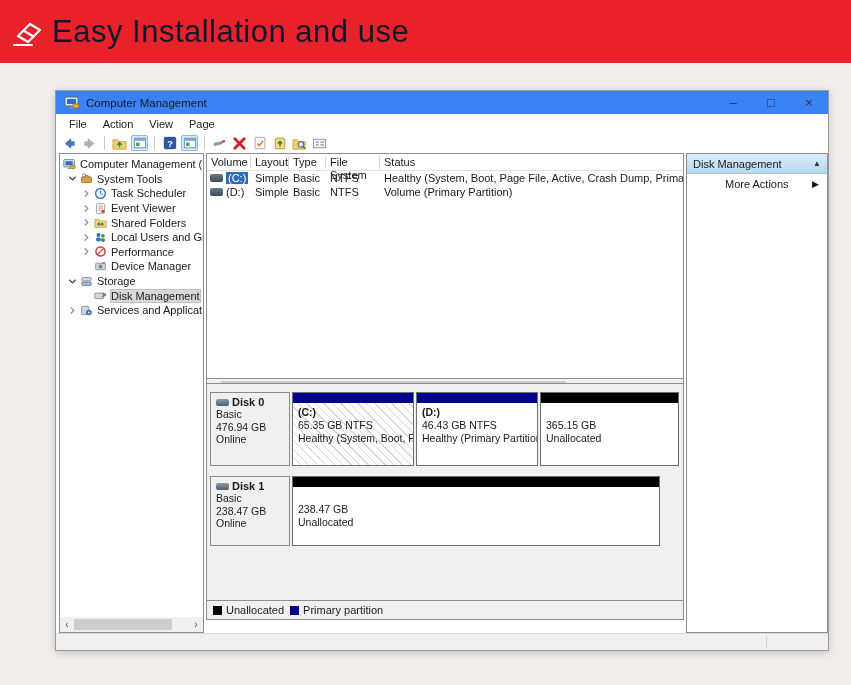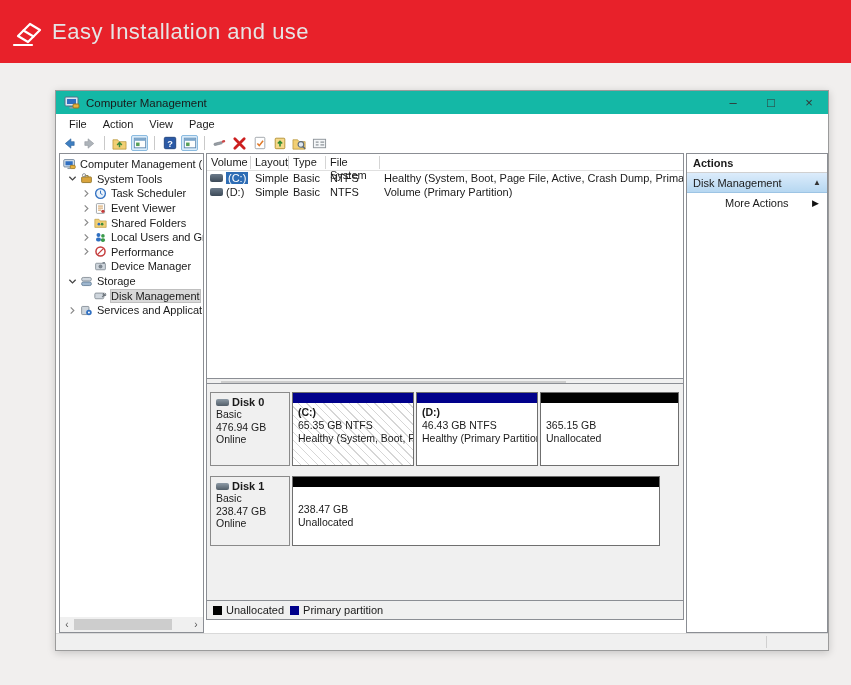--- a/index.html
+++ b/index.html
@@ -3,26 +3,26 @@
 <meta charset="utf-8">
 <style>
   * { margin:0; padding:0; box-sizing:border-box; }
   html,body { width:851px; height:685px; }
   body { font-family:"Liberation Sans", sans-serif; background:#f1efee; position:relative; overflow:hidden; }
 
   
   .banner { position:absolute; left:0; top:0; width:851px; height:63px; background:#e8212a;
             display:flex; align-items:center; padding-left:10px; }
   .banner-icon { width:36px; height:36px; margin-right:6px; }
-  .banner-title { color:#e5e5e5; font-size:22px; letter-spacing:.5px; }
+  .banner-title { color:#0f172a; font-size:31px; letter-spacing:.5px; }
 
   
   .win { position:absolute; left:55px; top:90px; width:774px; height:561px; background:#fff;
          border:1px solid #9b9b9b; box-shadow:0 2px 8px rgba(0,0,0,.18); font-size:11px; color:#1a1a1a; }
-  .titlebar { position:absolute; left:0; top:0; right:0; height:23px; display:flex; align-items:center; background:#14b8a6; }
+  .titlebar { position:absolute; left:0; top:0; right:0; height:23px; display:flex; align-items:center; background:#3b82f6; }
   .titlebar .app-icon { width:16px; height:16px; margin:0 6px 0 8px; }
   .title-text { font-size:11.5px; }
   .win-controls { position:absolute; right:0; top:0; height:23px; display:flex; }
   .win-btn { width:38px; height:23px; display:flex; align-items:center; justify-content:center;
              font-size:13px; color:#333; cursor:default; }
   
   .menubar { position:absolute; left:0; top:23px; right:0; height:19px; display:flex; align-items:center; padding-left:5px; }
   .menu-item { padding:2px 8px; font-size:11px; }
   
   .toolbar { position:absolute; left:0; top:42px; right:0; height:20px; display:flex; align-items:center; padding-left:5px; gap:3px; }
@@ -366,20 +366,21 @@
   </div>
 
   <div class="pane center-pane">
 
     <div class="volume-box">
       <div class="vt-head">
         <span class="hc cw0">Volume</span>
         <span class="hc cw1">Layout</span>
         <span class="hc cw2">Type</span>
         <span class="hc cw3">File System</span>
+        <span class="hc cw4" style="border-right:none;">Status</span>
       </div>
       <div class="vt-row">
         <span class="cw0 vol-cell">
             <span class="vol-disk-icon"></span>
             <span class="vol-sel">(C:)</span>
           </span>
         <span class="c cw1">Simple</span>
         <span class="c cw2">Basic</span>
         <span class="c cw3">NTFS</span>
         <span class="c cw4">Healthy (System, Boot, Page File, Active, Crash Dump, Primary Partition</span>
@@ -471,21 +472,20 @@
         </span>
         <span class="lg-item">
           <span class="lg-sq" style="background:#00008b;"></span>
           <span>Primary partition</span>
         </span>
       </div>
     </div>
   </div>
 
   <div class="pane actions-pane">
-    <div class="ap-header">Actions</div>
     <div class="ap-group">
       <span>Disk Management</span>
       <span class="spacer"></span>
       <span class="ap-caret">▲</span>
     </div>
     <div class="ap-more">
       <span>More Actions</span>
       <span class="spacer"></span>
       <span class="ap-arrow">▶</span>
     </div>

